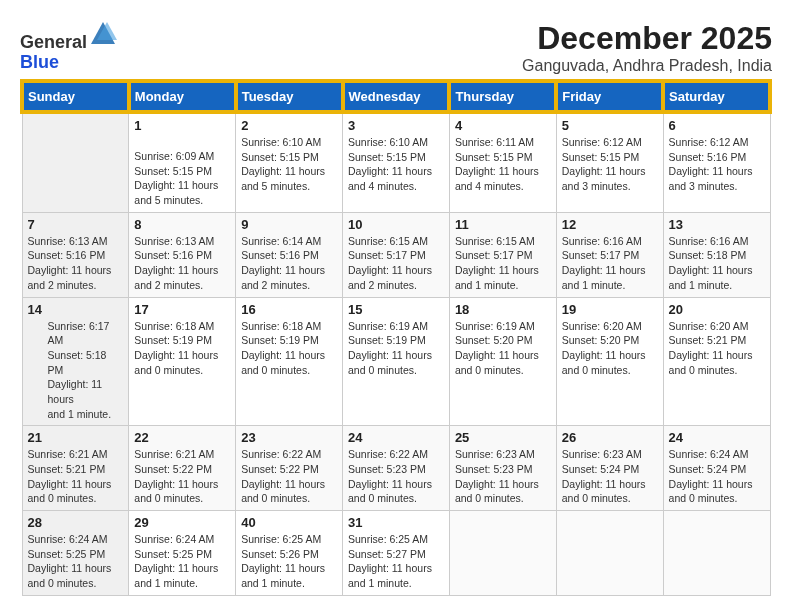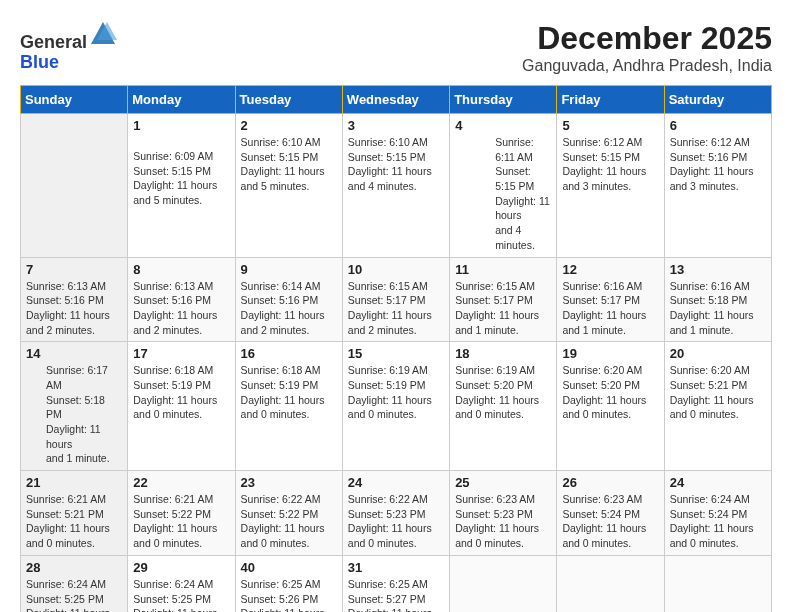--- a/index.html
+++ b/index.html
@@ -7,21 +7,21 @@
       font-family: Arial, sans-serif;
       background: #fff;
       width: 792px;
       min-height: 612px;
       padding: 20px;
     }
     .header-area {
       display: flex;
       justify-content: space-between;
       align-items: flex-start;
-      margin-bottom: 10px;
+      margin-bottom: 4px;
     }
     .logo {
       display: flex;
       align-items: center;
     }
     .logo-text {
       font-size: 18px;
       font-weight: bold;
       line-height: 1.1;
     }
@@ -51,21 +51,21 @@
     }
     thead tr {
       background-color: #1565c0;
       color: #fff;
     }
     thead th {
       padding: 6px 4px;
       text-align: left;
       font-size: 13px;
       font-weight: bold;
-      border: 1px solid #eab308;
+      border: 4px solid #eab308;
     }
     tbody td {
       vertical-align: top;
       border: 1px solid #ccc;
       padding: 4px 5px;
       width: calc(100% / 7);
       min-height: 80px;
     }
     .day-number {
       font-size: 13px;
@@ -143,21 +143,21 @@
         </td>
         <td>
           <span class="day-number">3</span>
           <div class="cell-info" style="white-space: pre-line;">Sunrise: 6:10 AM
 Sunset: 5:15 PM
 Daylight: 11 hours
 and 4 minutes.</div>
         </td>
         <td>
           <span class="day-number">4</span>
-          <div class="cell-info" style="white-space: pre-line; margin-left: 40px;">Sunrise: 6:11 AM
+          <div class="cell-info" style="white-space: pre-line;">Sunrise: 6:11 AM
 Sunset: 5:15 PM
 Daylight: 11 hours
 and 4 minutes.</div>
         </td>
         <td>
           <span class="day-number">5</span>
           <div class="cell-info" style="white-space: pre-line;">Sunrise: 6:12 AM
 Sunset: 5:15 PM
 Daylight: 11 hours
 and 3 minutes.</div>

